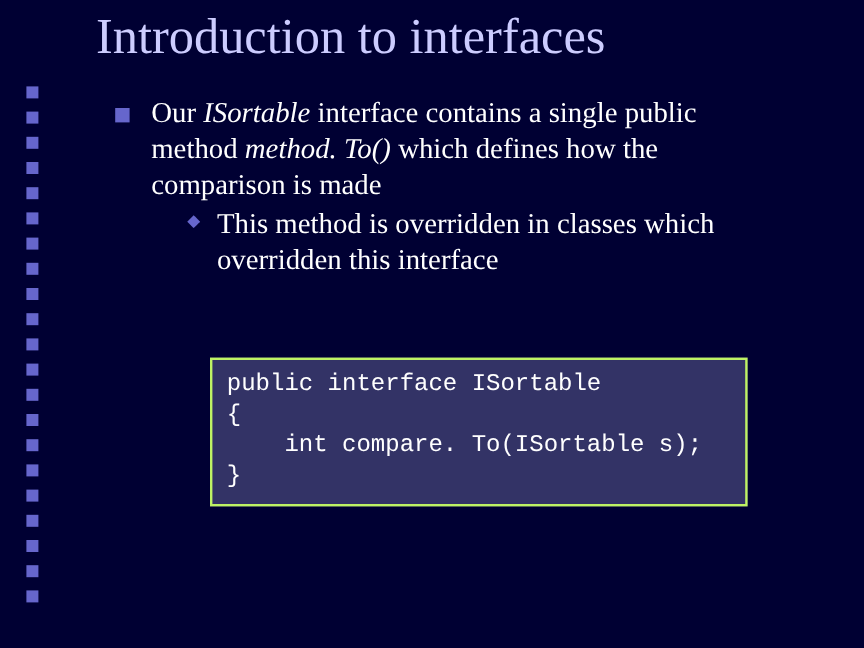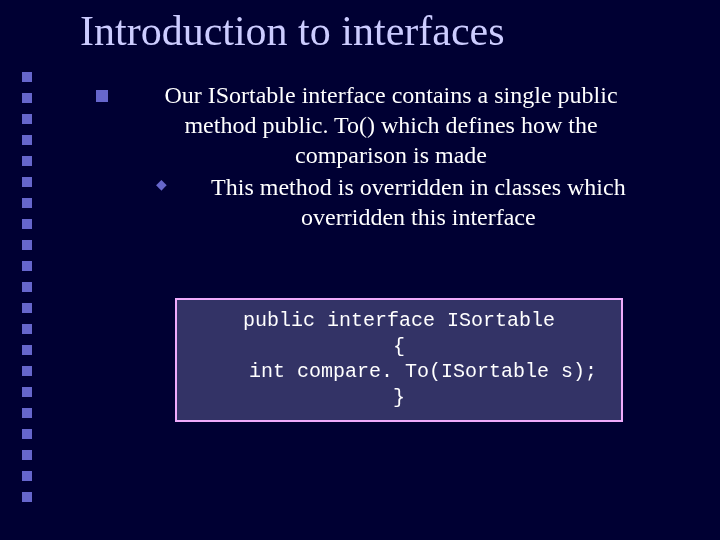--- a/index.html
+++ b/index.html
@@ -10,21 +10,20 @@
     background: #000033;
     font-family: "Times New Roman", Times, serif;
     color: #fff;
     overflow: hidden;
   }
   .slide {
     position: relative;
     width: 624px;
     height: 540px;
     box-sizing: border-box;
-    text-align: center;
   }
   .title {
     position: absolute;
     left: 80px;
     top: 8px;
     font-size: 42px;
     color: #ccccff;
     line-height: 1.1;
   }
   .side-squares {
@@ -70,28 +69,28 @@
     margin-top: 2px;
   }
   .subbullet-mark {
     flex: 0 0 auto;
     margin-top: 6px;
     margin-right: 14px;
     color: #6666cc;
     font-size: 14px;
     line-height: 1;
   }
-  .italic { }
+  .italic { font-style: italic; }
   .codebox {
     position: absolute;
     left: 175px;
     top: 298px;
     width: 448px;
     box-sizing: border-box;
-    border: 2px solid #f0abfc;
+    border: 2px solid #bef264;
     background: #333366;
     padding: 8px 12px 10px 12px;
     font-family: "Courier New", Courier, monospace;
     font-size: 20px;
     line-height: 1.28;
     white-space: pre;
     color: #ffffff;
   }
 </style>
 </head>
@@ -122,21 +121,21 @@
     <div class="sq"></div>
     <div class="sq"></div>
     <div class="sq"></div>
     <div class="sq"></div>
   </div>
 
   <div class="body">
     <div class="bullet-row">
       <div class="bullet-mark"></div>
       <div class="bullet-text">
-        <span>Our </span><span class="italic">ISortable</span><span> interface contains a single public method </span><span class="italic">public. To()</span><span> which defines how the comparison is made</span>
+        <span>Our </span><span class="italic">ISortable</span><span> interface contains a single public method </span><span class="italic">method. To()</span><span> which defines how the comparison is made</span>
         <div class="subbullet-row">
           <div class="subbullet-mark">◆</div>
           <div>This method is overridden in classes which overridden this interface</div>
         </div>
       </div>
     </div>
   </div>
 
   <div class="codebox"><span>public interface ISortable</span>
 <span>{</span>

